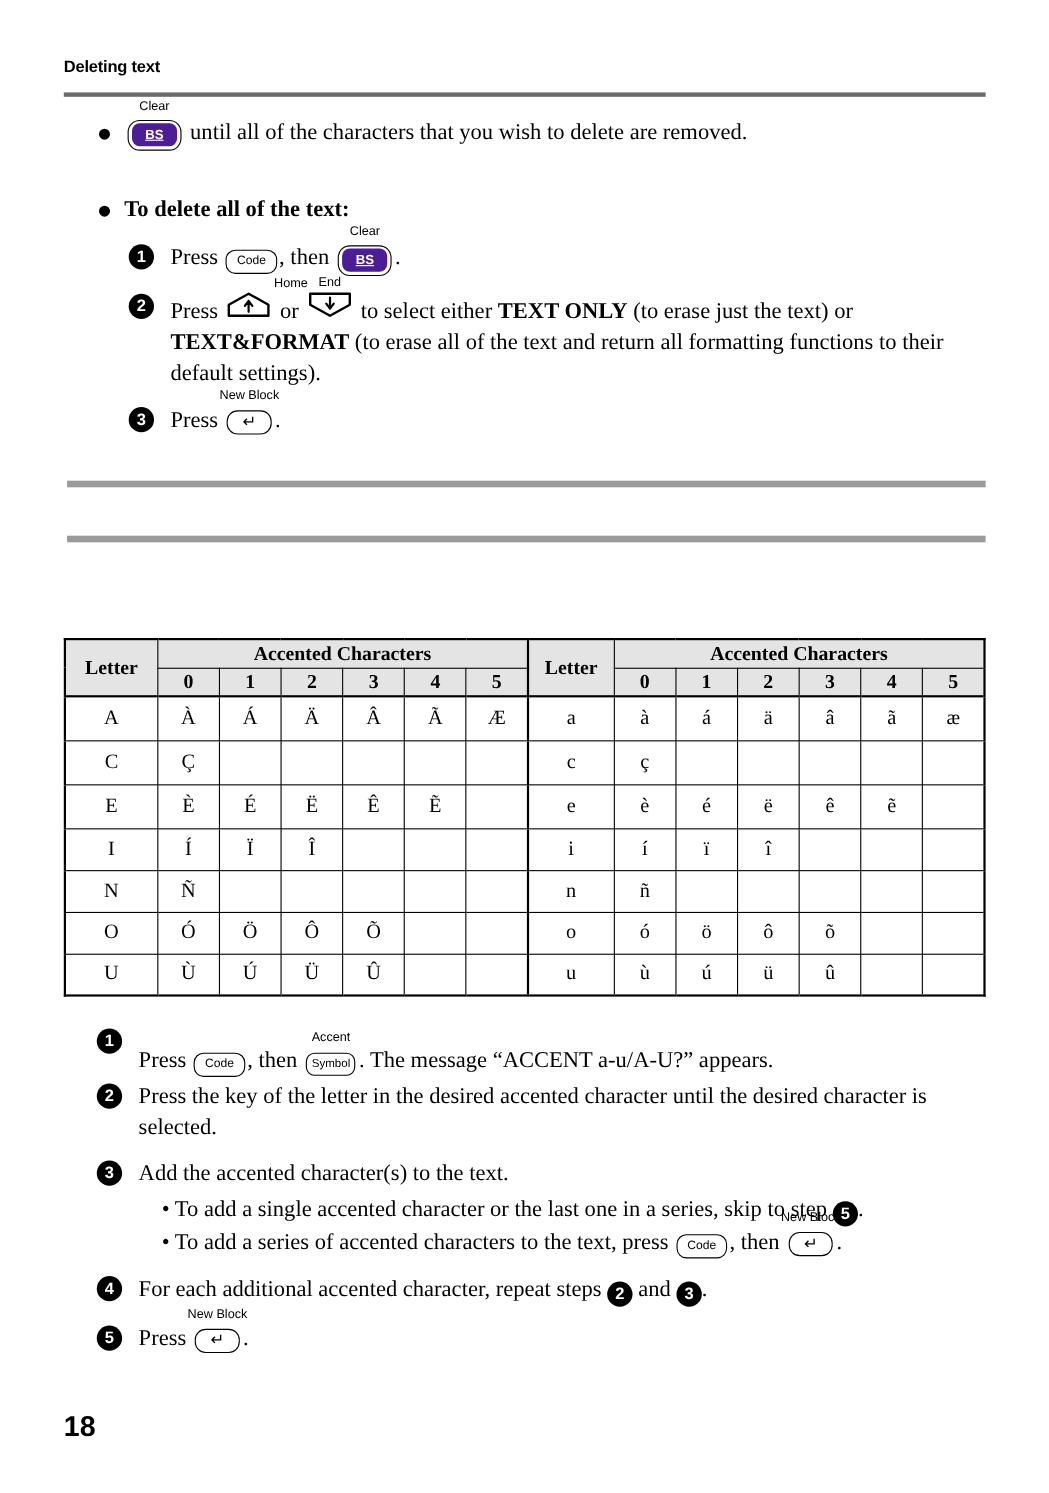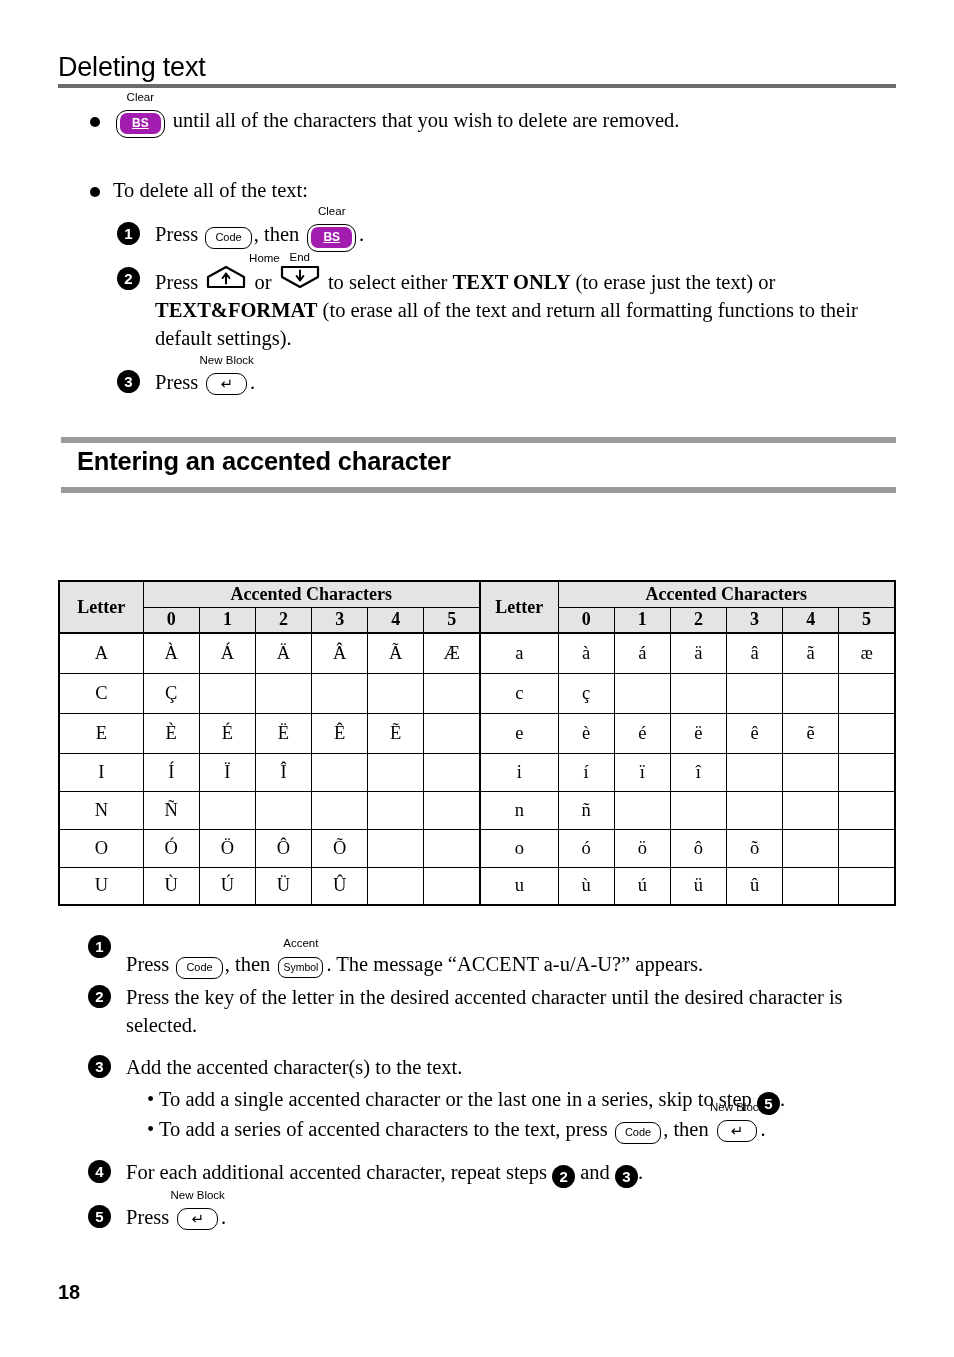--- a/index.html
+++ b/index.html
@@ -18,22 +18,22 @@
     position: absolute;
     left: 0; top: 0;
     width: 954px; height: 1357px;
   }
 
   
   .sub-head {
     position: absolute;
     left: 58px; top: 52px;
     font-family: "Liberation Sans", "DejaVu Sans", sans-serif;
-    font-weight: normal;
-    font-size: 27px;
+    font-weight: bold;
+    font-size: 15px;
     letter-spacing: -0.2px;
   }
   .rule-gray {
     position: absolute;
     background: #6b6b6b;
   }
   .rule-sub { left: 58px; top: 84px; width: 838px; height: 3.5px; }
 
   .sec-bar-top { left: 61px; top: 437px; width: 835px; height: 6px; background:#9a9a9a; }
   .sec-bar-bot { left: 61px; top: 487px; width: 835px; height: 6px; background:#9a9a9a; }
@@ -118,21 +118,21 @@
   
   .key-bs-outer {
     display: inline-block;
     border: 1.8px solid #000;
     border-radius: 11px;
     background:#fff;
     padding: 2.5px 3px;
   }
   .key-bs-inner {
     display: block;
-    background: #a21caf;
+    background: #4c1d95;
     color: #fff;
     border-radius: 7px;
     font-family: "Liberation Sans", "DejaVu Sans", sans-serif;
     font-weight: bold;
     font-size: 12px;
     line-height: 1;
     padding: 4px 12px 5px 12px;
     text-decoration:underline;
   }
 
@@ -174,21 +174,21 @@
   .tbl-outer-b { border-bottom: 2.6px solid #000 !important; }
   td.cell { height: 38px; }
   td.cell-tall { height: 40px; }
 
   
   .pagenum {
     position: absolute;
     left: 58px; top: 1281px;
     font-family: "Liberation Sans", "DejaVu Sans", sans-serif;
     font-weight: bold;
-    font-size: 20px;
+    font-size: 26px;
   }
 
   .inline-bold { font-weight: bold; }
 </style>
 </head>
 <body>
 
 <div class="page">
 
   <div class="sub-head">Deleting text</div>
@@ -197,21 +197,21 @@
   <div class="bullet-dot" style="left:90px; top:117px;"></div>
   <div class="para" style="left:113px; top:106px; width:780px;">
     <span class="keywrap" style="margin:0 3px;">
       <span class="keylabel" style="top:-15px;">Clear</span>
       <span class="key-bs-outer"><span class="key-bs-inner">BS</span></span>
     </span>
     <span>until all of the characters that you wish to delete are removed.</span>
   </div>
 
   <div class="bullet-dot" style="left:90px; top:187px;"></div>
-  <div class="para" style="left:113px; top:176px; width:780px;">
+  <div class="para" style="left:113px; top:176px; width:780px;font-weight:bold;">
     <span>To delete all of the text:</span>
   </div>
 
   <span class="num-circle abs" style="left:117px; top:222px;">1</span>
   <div class="para" style="left:155px; top:220px; width:700px;">
     <span>Press</span>
     <span class="keywrap" style="margin:0 2px;">
       <span class="key-white key-code">Code</span>
     </span><span>, then</span>
     <span class="keywrap" style="margin:0 3px;">
@@ -252,21 +252,20 @@
   <span class="num-circle abs" style="left:117px; top:370px;">3</span>
   <div class="para" style="left:155px; top:368px; width:600px;">
     <span>Press</span>
     <span class="keywrap" style="margin:0 3px;">
       <span class="keylabel" style="top:-14px;">New Block</span>
       <span class="key-white key-enter">↵</span>
     </span><span>.</span>
   </div>
 
   <div class="rule-gray sec-bar-top"></div>
-  <div class="sec-head">Entering an accented character</div>
   <div class="rule-gray sec-bar-bot"></div>
 
 
   <div class="tbl-wrap">
     <table class="acc">
       <colgroup>
         <col style="width:84px">
           <col style="width:56px">
           <col style="width:56px">
           <col style="width:56px">

